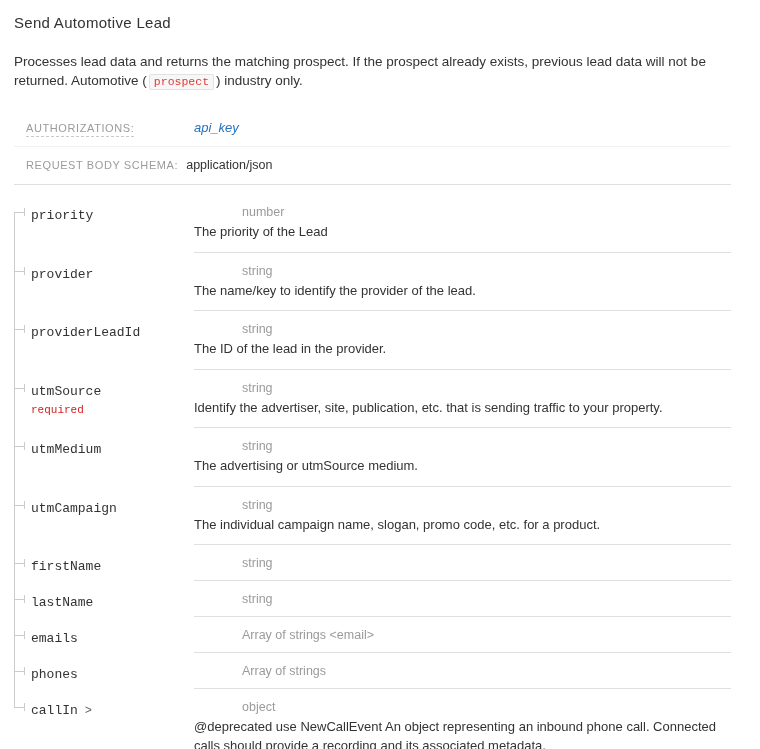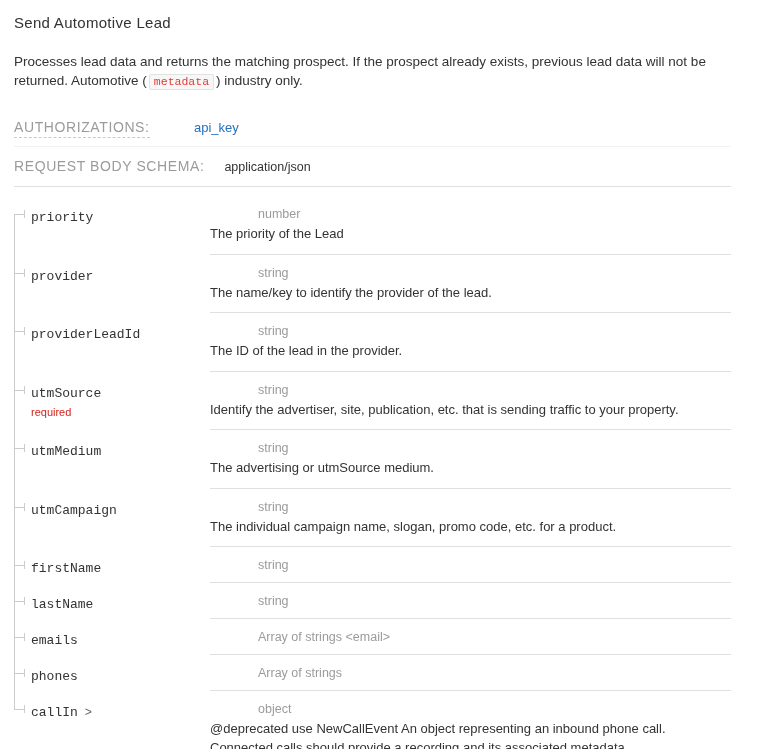--- a/index.html
+++ b/index.html
@@ -23,58 +23,58 @@
     font-size:11.5px; color:#e53935;
     background:#f7f7f7; border:1px solid #e2e2e2; border-radius:2px;
     padding:0 4px 1px 4px; margin:0 2px;
   }
 
   .auth-row {
     display:flex; align-items:baseline;
     margin-top:27px; padding-bottom:10px; border-bottom:1px solid #f1f1f1;
   }
   .meta-label {
-    font-size:14px; color:#9b9b9b; letter-spacing:0.6px;
+    font-size:11px; color:#9b9b9b; letter-spacing:0.6px;margin-left:12px;
   }
   .auth-label-inner { border-bottom:1px dashed #c9c9c9; padding-bottom:2px; }
   .auth-left { width:180px; flex:none; }
   .api-key-link {
-    font-size:13px; color:#2470c2; text-decoration:none; cursor:pointer;
+    font-size:13px; color:#2470c2; text-decoration:none; cursor:pointer;font-style:italic;
   }
 
   .schema-row {
-    display:flex; align-items:baseline; gap:20px;
+    display:flex; align-items:baseline; gap:8px;
     margin-top:11px; padding-bottom:12px; border-bottom:1px solid #e0e0e0;
   }
   .schema-value { font-size:12.5px; color:#333333; }
 
   .fields { position:relative; margin-top:9px; }
   .fields::before {
     content:""; position:absolute; left:0; top:18px; bottom:58px;
     width:0; border-left:1px solid #cccccc;
   }
 
-  .field-row { display:flex;gap:16px; }
+  .field-row { display:flex; }
   .field-left { width:180px; flex:none; display:flex; padding-top:11px; }
   .connector { position:relative; width:14px; height:14px; flex:none; }
   .connector::before {
     content:""; position:absolute; left:0; top:7px; width:10px;
     border-top:1px solid #cccccc;
   }
   .connector::after {
     content:""; position:absolute; left:10px; top:3px; height:8px;
     border-left:1px solid #cccccc;
   }
   .name-wrap { margin-left:3px; }
   .field-name {
     font-family:"Liberation Mono","DejaVu Sans Mono",monospace;
     font-size:13px; line-height:14px; color:#333333;
   }
   .required {
-    font-family:Liberation Sans, sans-serif;
+    font-family:Liberation Mono, monospace;
     font-size:11px; line-height:12px; color:#d41f1c; margin-top:5px;
   }
   .expander {
     font-family:"Liberation Mono","DejaVu Sans Mono",monospace;
     font-size:12px; color:#666666; margin-left:7px;
   }
   .toggle { cursor:pointer; }
 
   .field-right {
     flex:1; padding:11px 0 10px 0; border-bottom:1px solid #e0e0e0;
@@ -85,21 +85,21 @@
   }
   .field-desc:empty { display:none; }
 </style>
 </head>
 <body>
 
 <div class="page">
 
   <h1 class="page-title">Send Automotive Lead</h1>
 
-  <p class="description"><span>Processes lead data and returns the matching prospect. If the prospect already exists, previous lead data will not be returned. Automotive (</span><code class="code-badge">metadata</code><span>) industry only.</span></p>
+  <p class="description"><span>Processes lead data and returns the matching prospect. If the prospect already exists, previous lead data will not be returned. Automotive (</span><code class="code-badge">prospect</code><span>) industry only.</span></p>
 
   <div class="auth-row">
     <div class="auth-left">
       <span class="meta-label auth-label-inner">AUTHORIZATIONS:</span>
     </div>
     <a class="api-key-link">api_key</a>
   </div>
 
   <div class="schema-row">
     <span class="meta-label">REQUEST BODY SCHEMA:</span>

